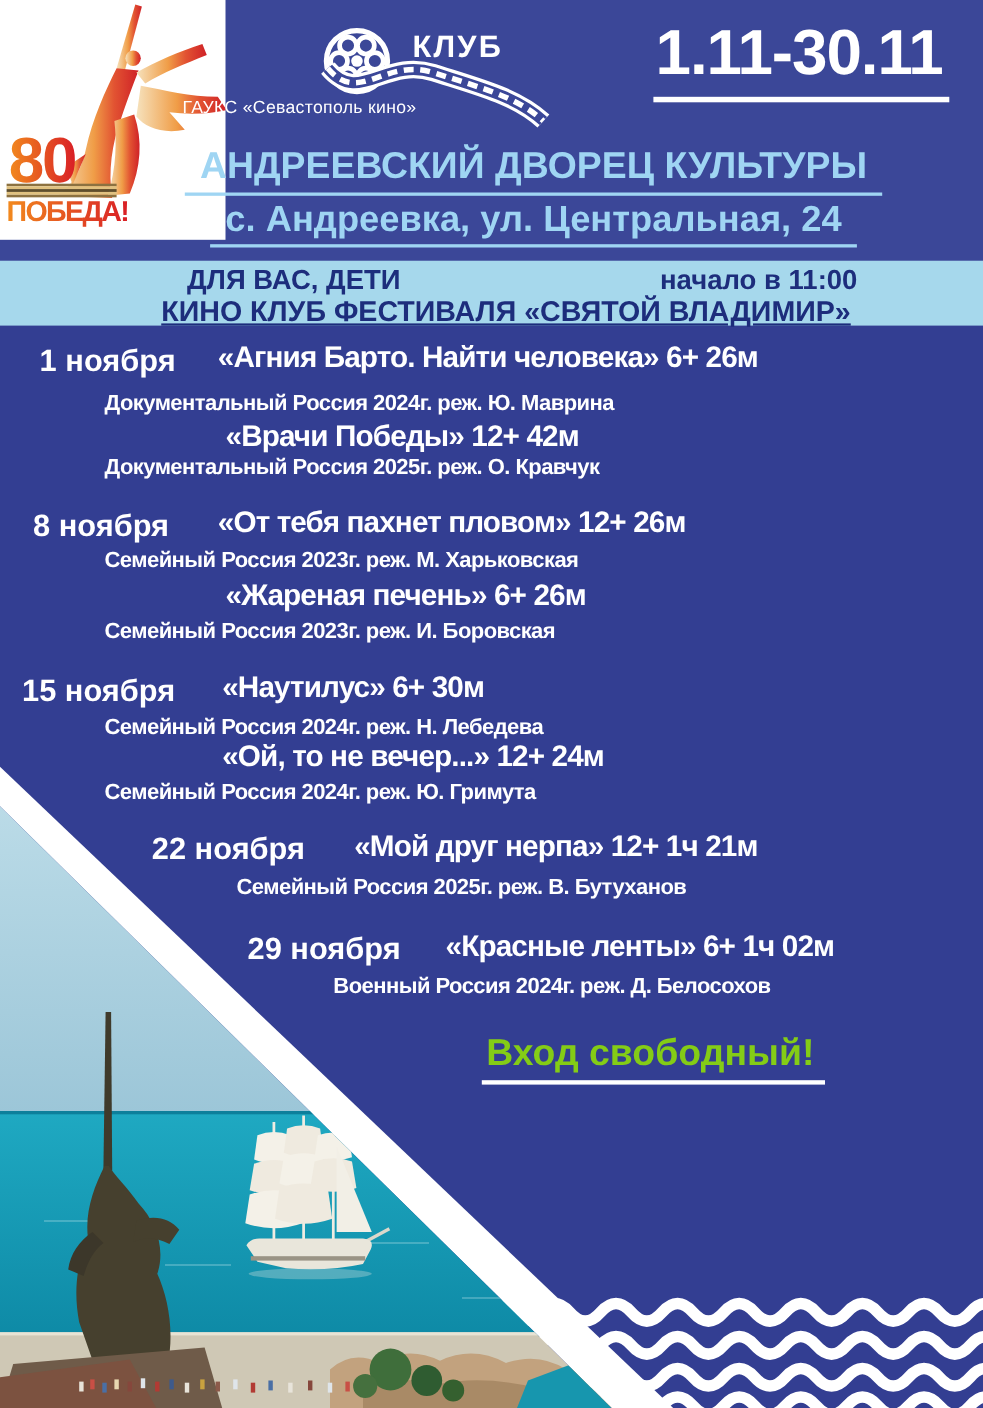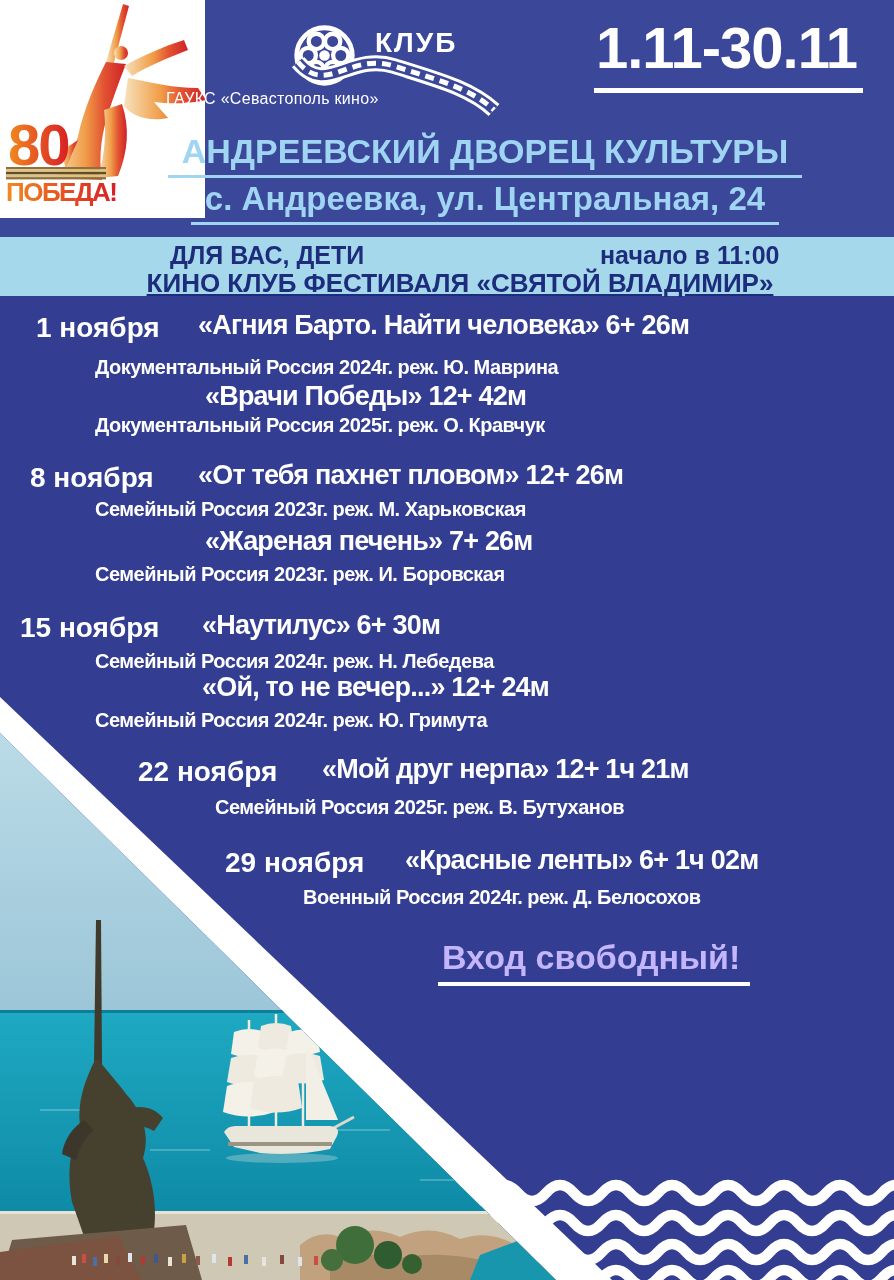--- a/index.html
+++ b/index.html
@@ -19,21 +19,21 @@
   .venue-name{font-size:34px;line-height:1.25;}
   .venue-addr{font-size:33px;line-height:1.25;margin-top:5px;}
   .venue span{border-bottom:3px solid #9fd5f3;padding:0 14px 5px;}
   .band{position:absolute;left:0;top:237px;width:894px;height:59px;background:#a6d8ec;color:#1d2d7c;}
   .band-aud{position:absolute;left:170px;top:4px;font-size:25px;}
   .band-time{position:absolute;left:600px;top:4px;font-size:25px;}
   .band-fest{position:absolute;left:60px;top:31px;width:800px;text-align:center;font-size:26px;text-decoration:underline;}
   .film-date{position:absolute;color:#ffffff;font-size:28px;white-space:nowrap;}
   .film-title{position:absolute;color:#fff;font-size:27px;letter-spacing:-0.8px;white-space:nowrap;}
   .film-info{position:absolute;color:#fff;font-size:20px;letter-spacing:-0.5px;white-space:nowrap;}
-  .free{position:absolute;left:438px;top:938px;font-size:34px;color:#c4b5fd;white-space:nowrap;}
+  .free{position:absolute;left:438px;top:938px;font-size:34px;color:#84cc16;white-space:nowrap;}
   .free span{border-bottom:4px solid #fff;padding:0 10px 6px 4px;}
   .waves{position:absolute;left:440px;top:1160px;}
   .bottom{position:absolute;left:0;top:680px;}
   svg text{font-family:"Liberation Sans",sans-serif;}
 </style>
 </head>
 <body>
 
 <div class="poster">
 
@@ -204,21 +204,21 @@
   <div class="film-title" style="left:198px;top:310px">«Агния Барто. Найти человека» 6+ 26м</div>
   <div class="film-info" style="left:95px;top:356px">Документальный Россия 2024г. реж. Ю. Маврина</div>
 
   <div class="film-title" style="left:205px;top:381px">«Врачи Победы» 12+ 42м</div>
   <div class="film-info" style="left:95px;top:414px">Документальный Россия 2025г. реж. О. Кравчук</div>
 
   <div class="film-date" style="left:30px;top:462px">8 ноября</div>
   <div class="film-title" style="left:198px;top:460px">«От тебя пахнет пловом» 12+ 26м</div>
   <div class="film-info" style="left:95px;top:498px">Семейный Россия 2023г. реж. М. Харьковская</div>
 
-  <div class="film-title" style="left:205px;top:526px">«Жареная печень» 7+ 26м</div>
+  <div class="film-title" style="left:205px;top:526px">«Жареная печень» 6+ 26м</div>
   <div class="film-info" style="left:95px;top:563px">Семейный Россия 2023г. реж. И. Боровская</div>
 
   <div class="film-date" style="left:20px;top:612px">15 ноября</div>
   <div class="film-title" style="left:202px;top:610px">«Наутилус» 6+ 30м</div>
   <div class="film-info" style="left:95px;top:650px">Семейный Россия 2024г. реж. Н. Лебедева</div>
 
   <div class="film-title" style="left:202px;top:672px">«Ой, то не вечер...» 12+ 24м</div>
   <div class="film-info" style="left:95px;top:709px">Семейный Россия 2024г. реж. Ю. Гримута</div>
 
   <div class="film-date" style="left:138px;top:756px">22 ноября</div>

